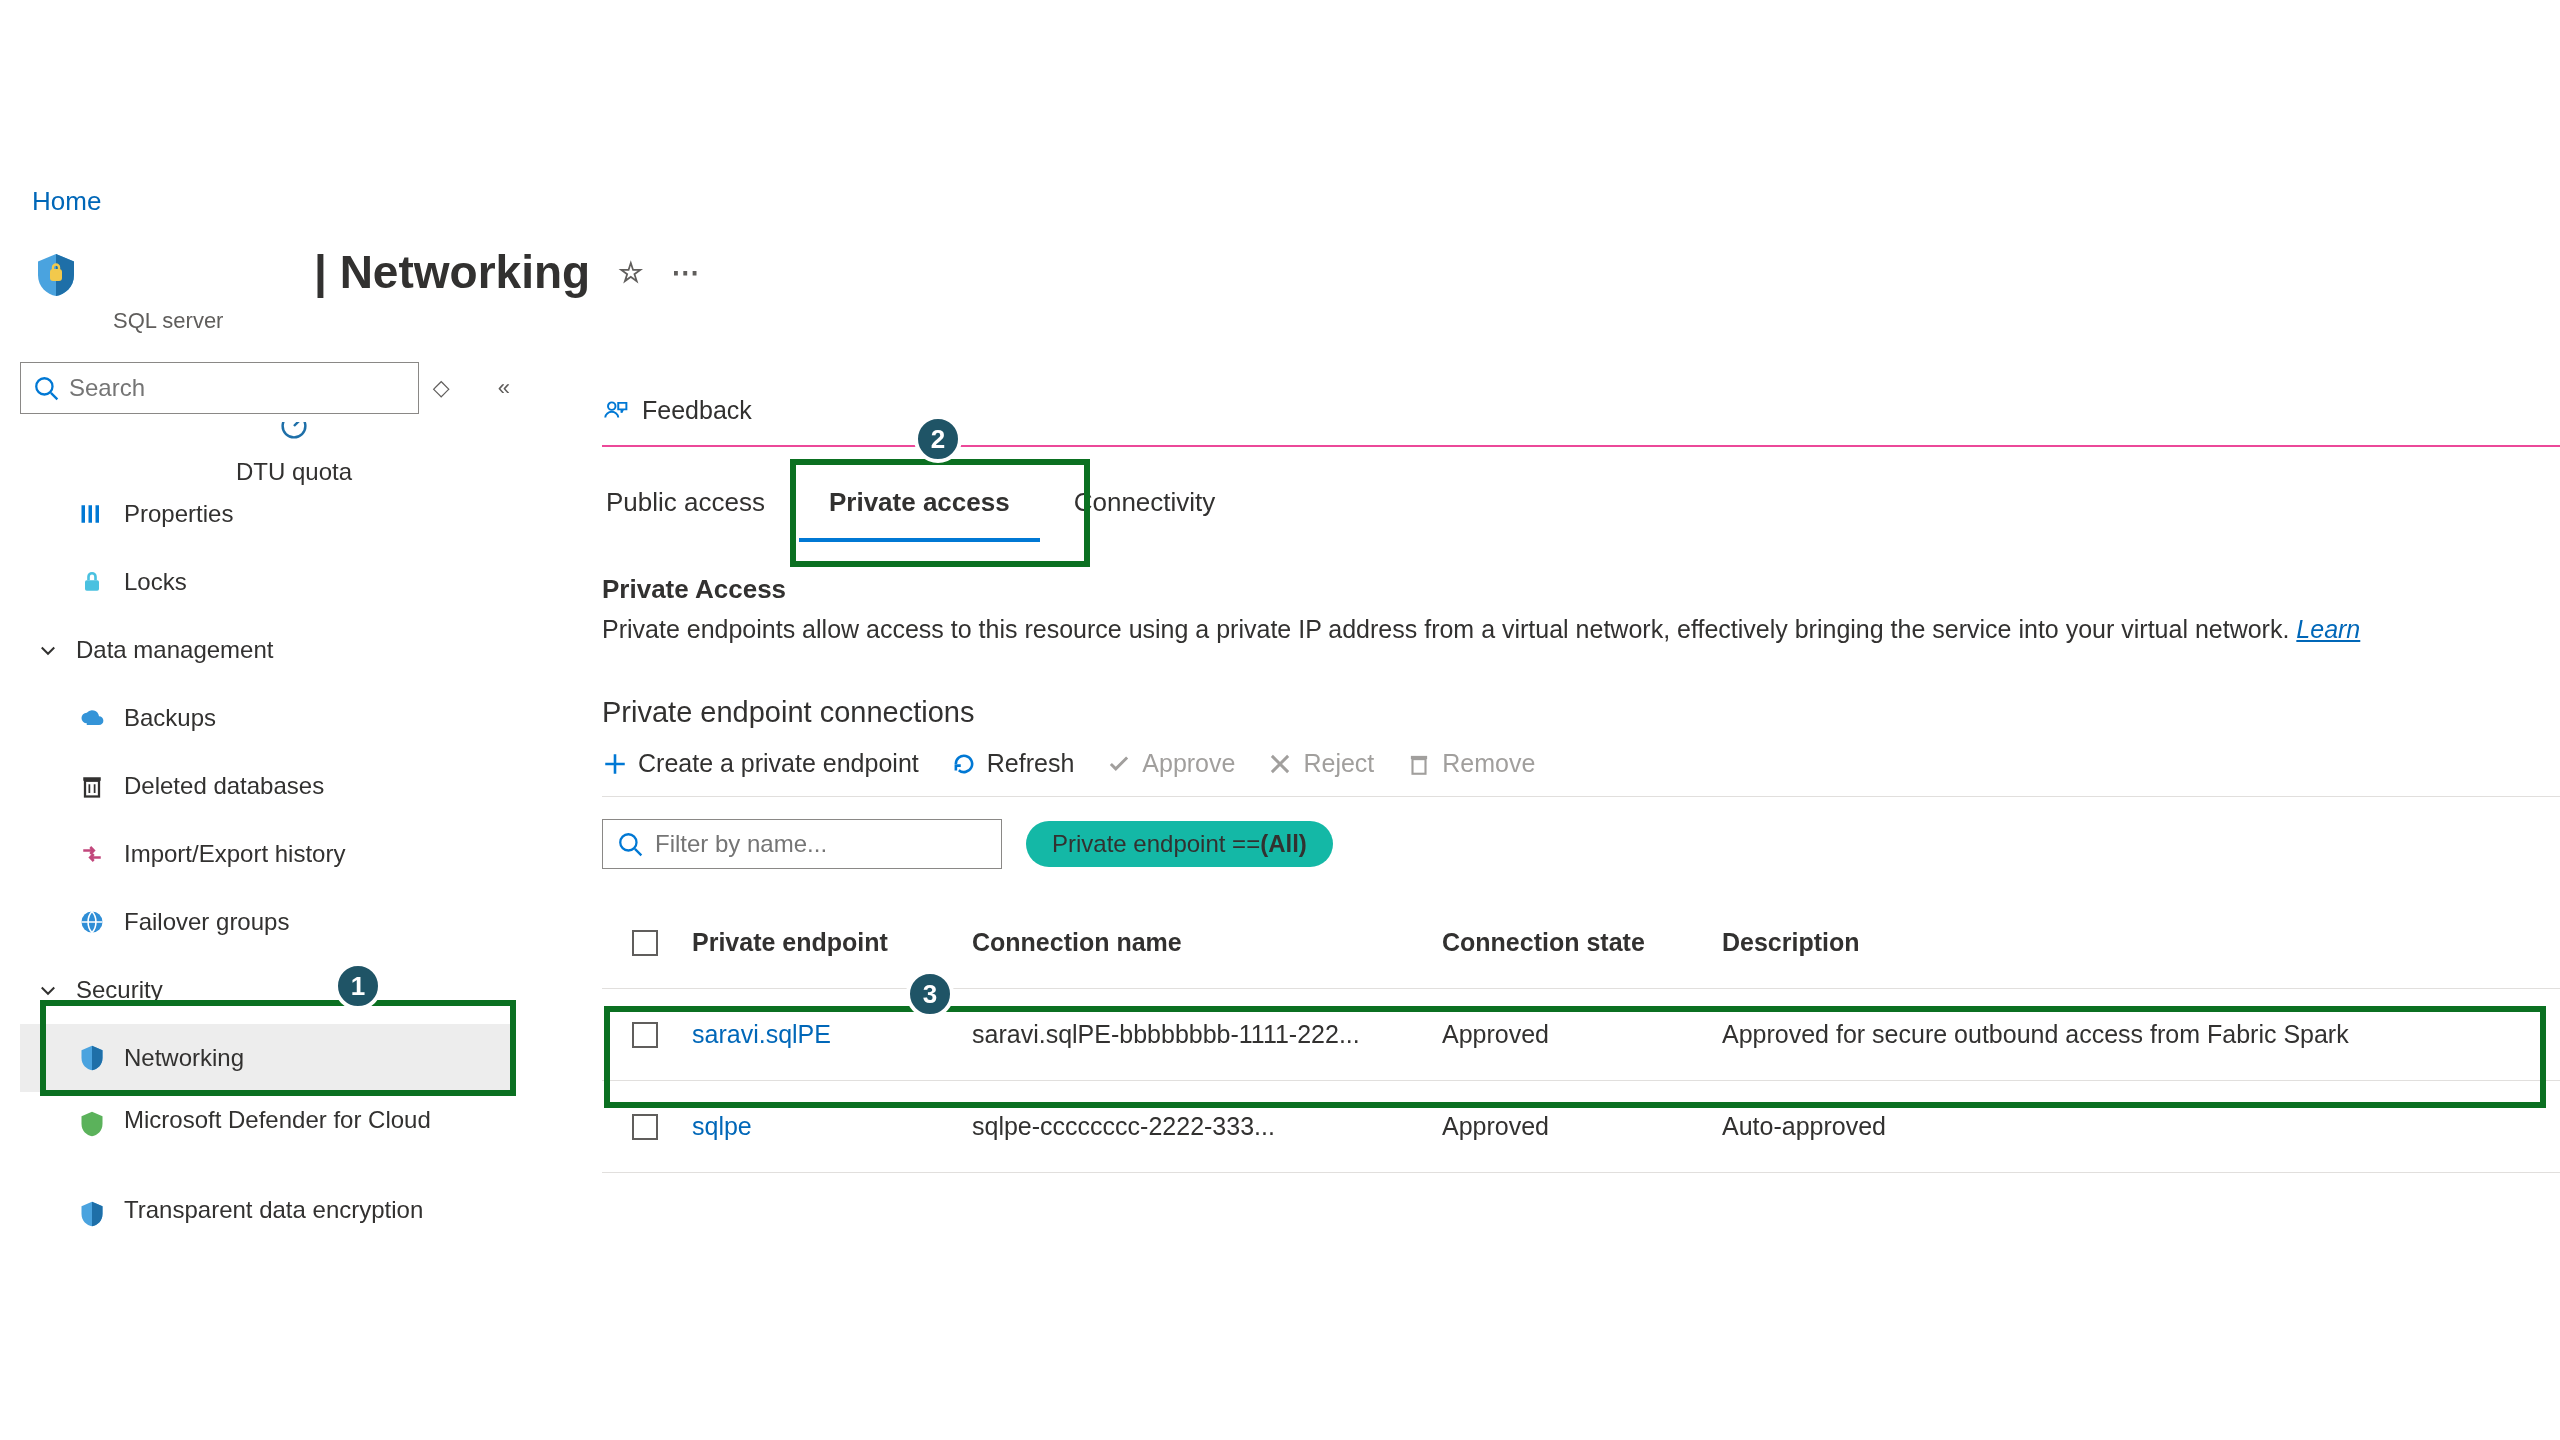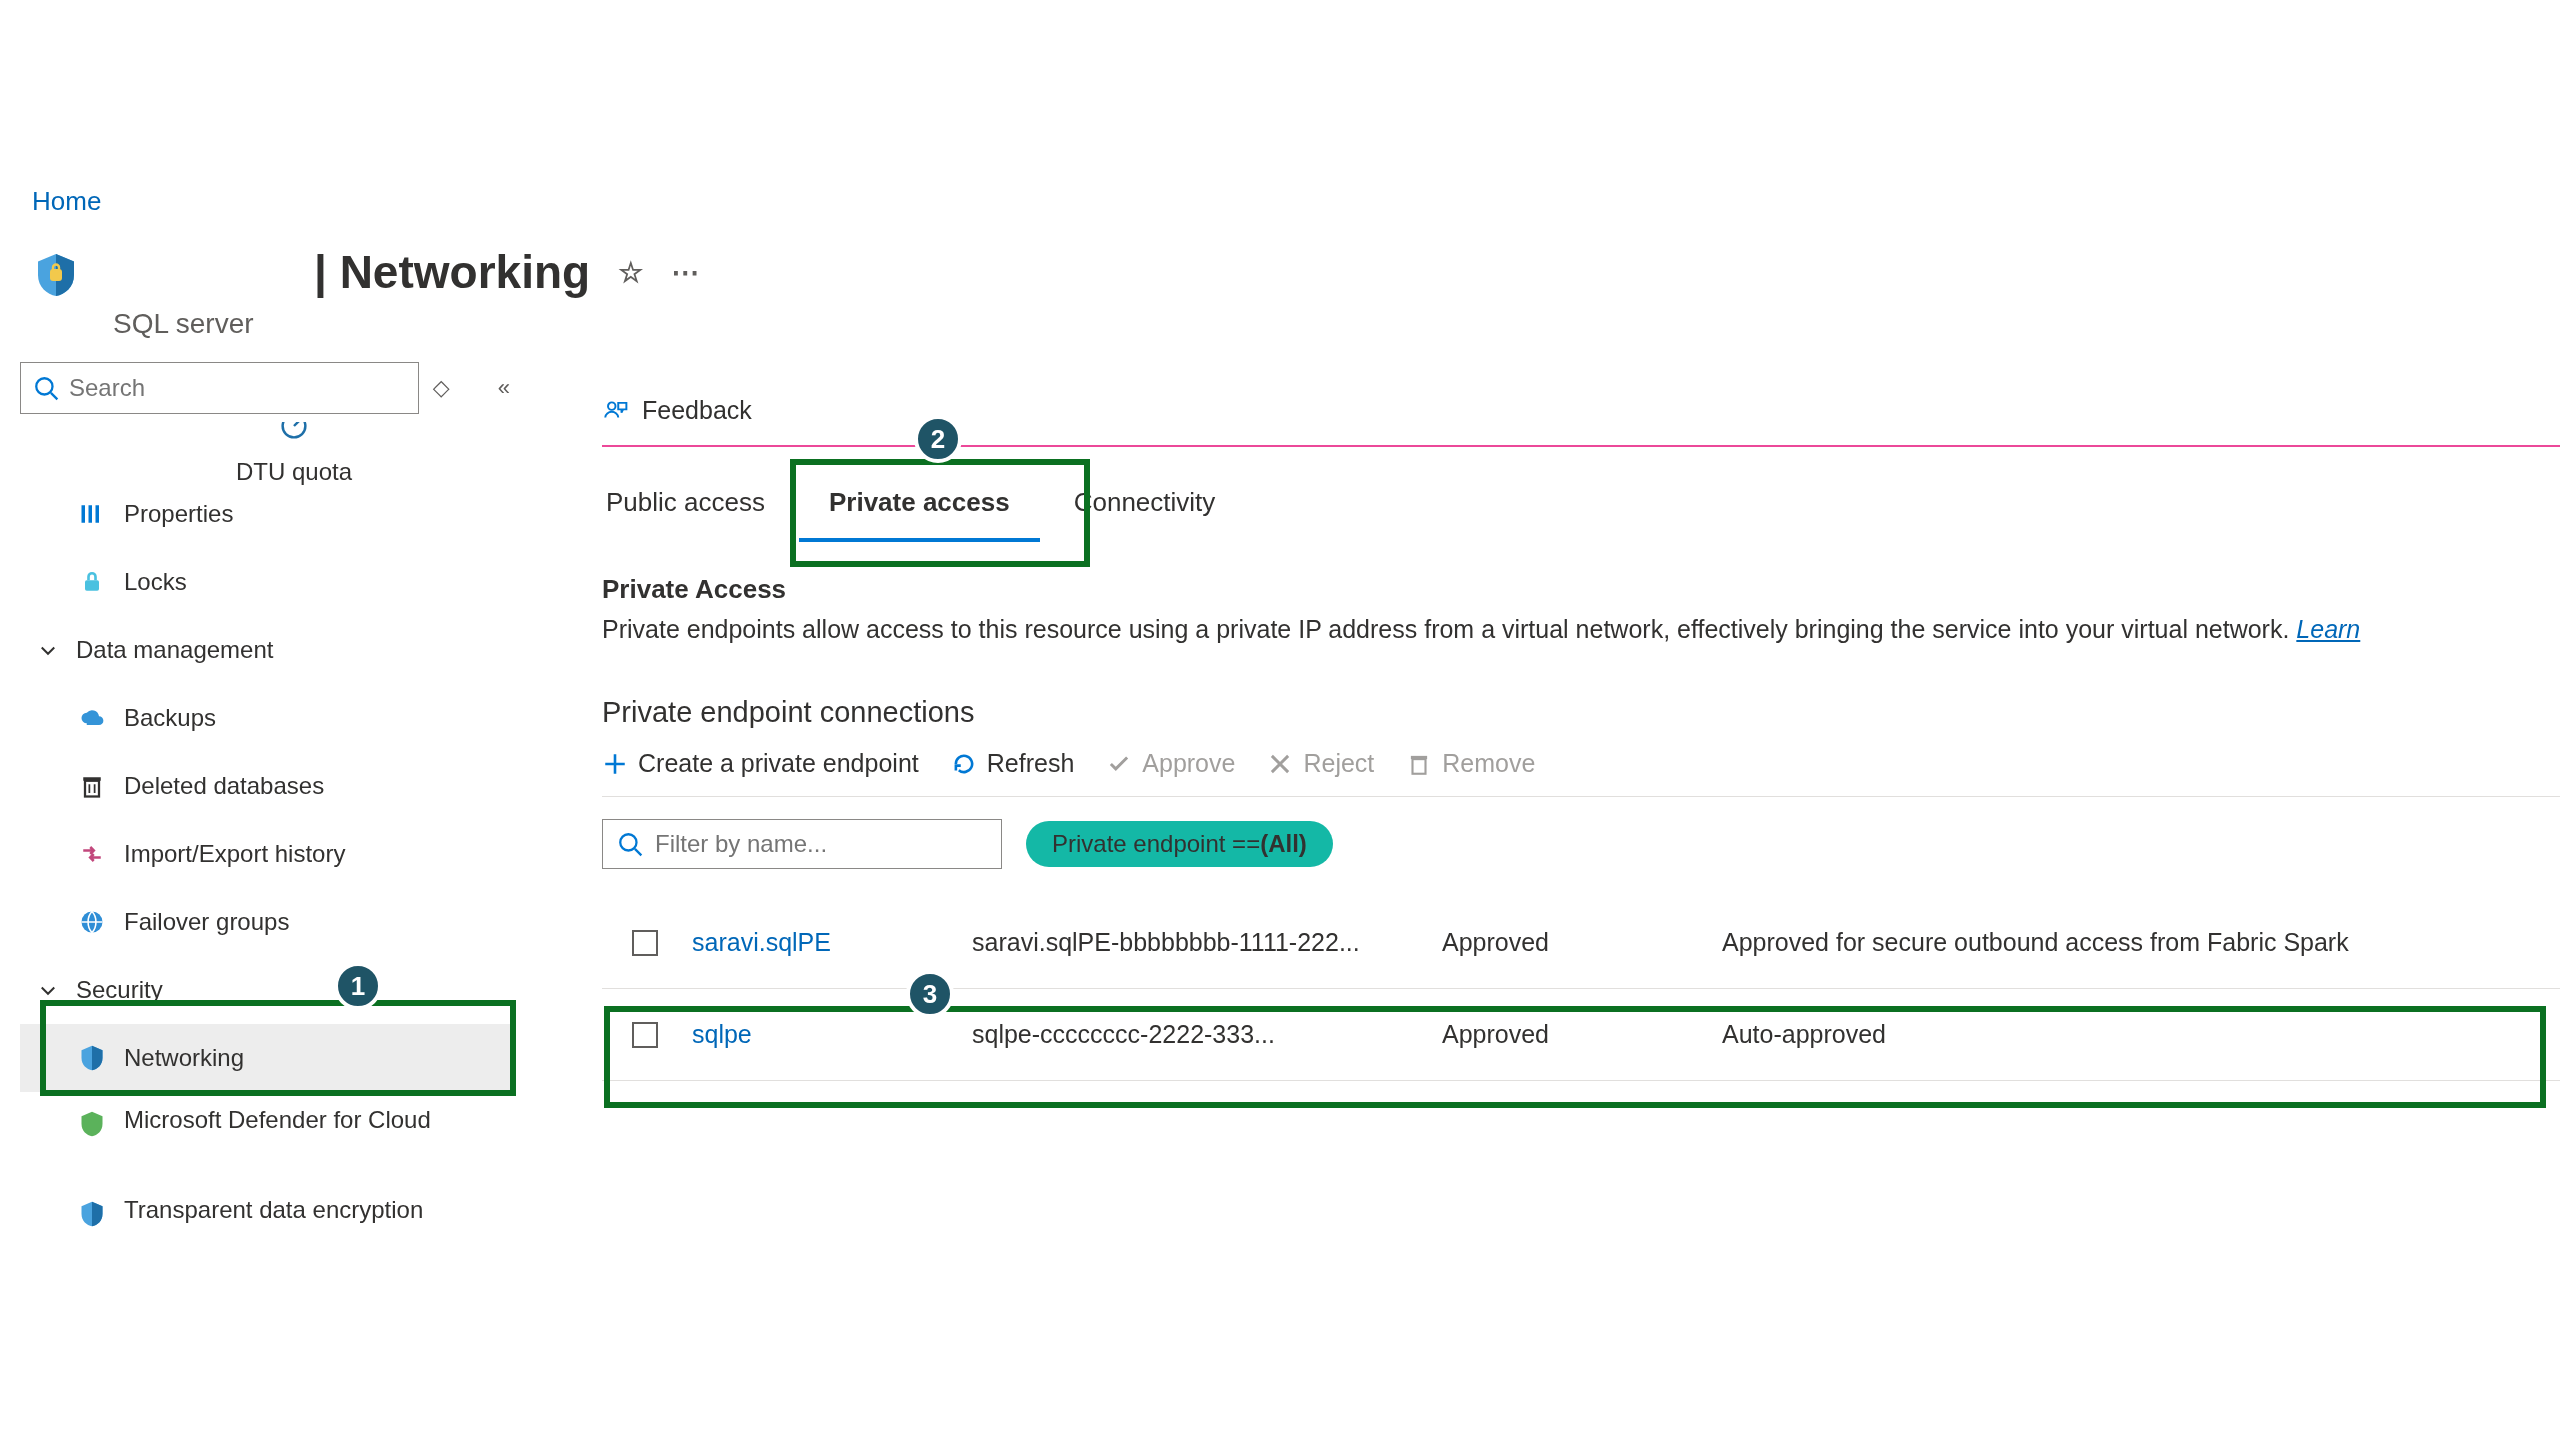--- a/index.html
+++ b/index.html
@@ -44,21 +44,21 @@
   }
   .star-icon, .ellipsis-icon {
     font-size: 28px;
     color: #605e5c;
     cursor: pointer;
   }
   .subtitle {
     position: absolute;
     top: 308px;
     left: 113px;
-    font-size: 28px;
+    font-size: 22px;
     color: #605e5c;
   }
 
   
   .sidebar {
     position: absolute;
     top: 362px;
     left: 20px;
     width: 490px;
   }
@@ -470,20 +470,29 @@
       </svg>
       <input type="text" placeholder="Filter by name..." style="">
     </div>
     <div class="pill">
       <span>Private endpoint == </span>
       <b>(All)</b>
     </div>
   </div>
 
   <div class="grid">
+    <div class="grid-head">
+      <div>
+          <div class="cbx"></div>
+        </div>
+      <div>Private endpoint</div>
+      <div>Connection name</div>
+      <div>Connection state</div>
+      <div>Description</div>
+    </div>
 
     <div class="grid-row">
       <div>
           <div class="cbx"></div>
         </div>
       <div class="link-cell">saravi.sqlPE</div>
       <div>saravi.sqlPE-bbbbbbbb-1111-222...</div>
       <div>Approved</div>
       <div>Approved for secure outbound access from Fabric Spark</div>
     </div>

